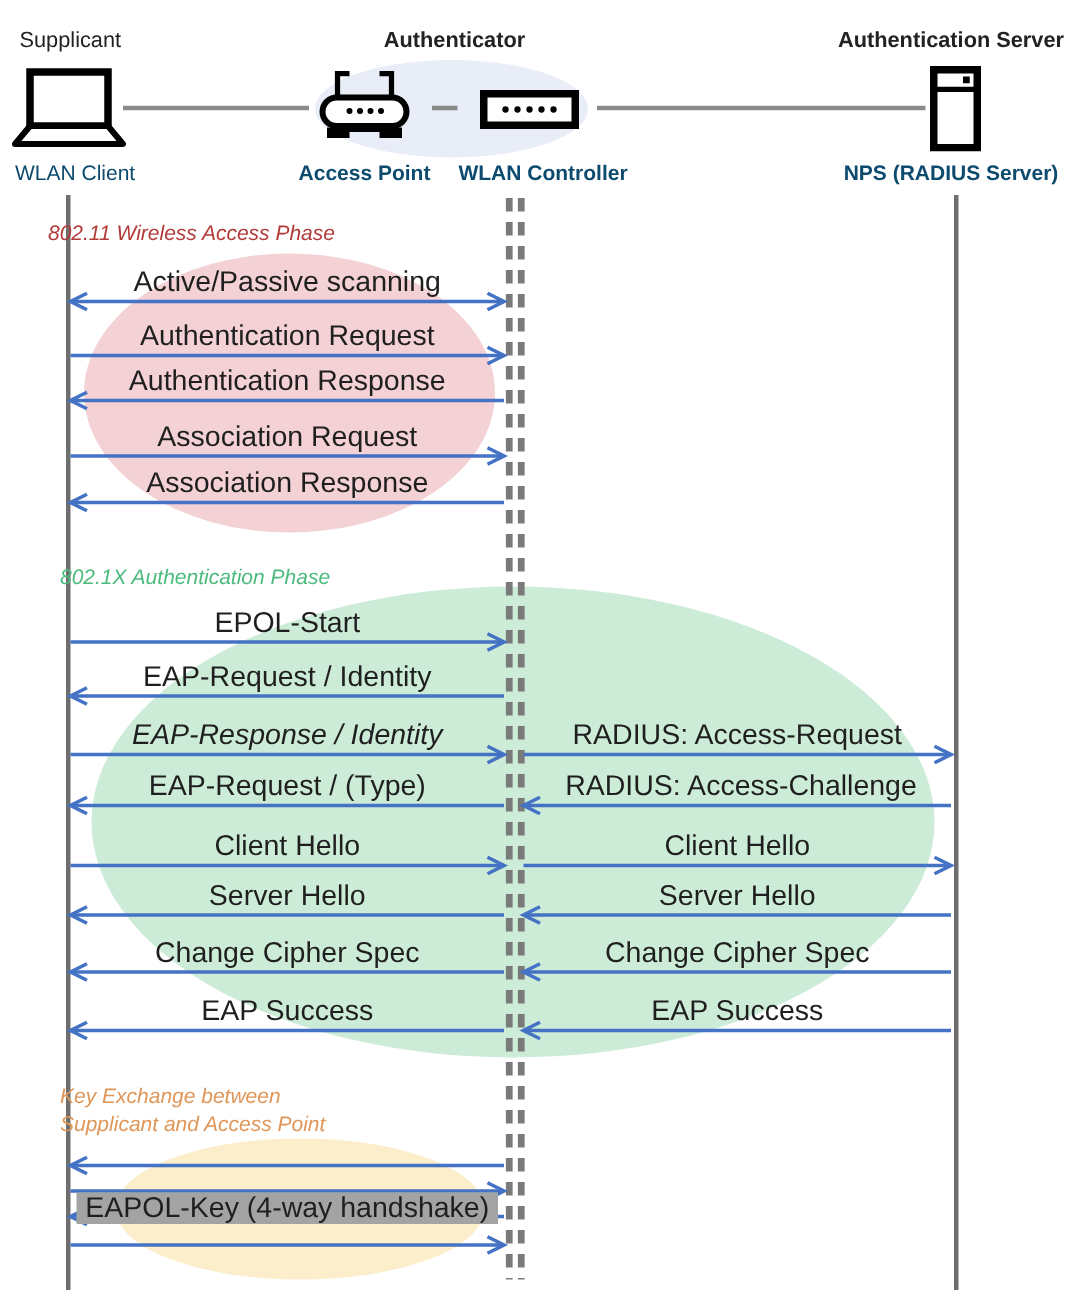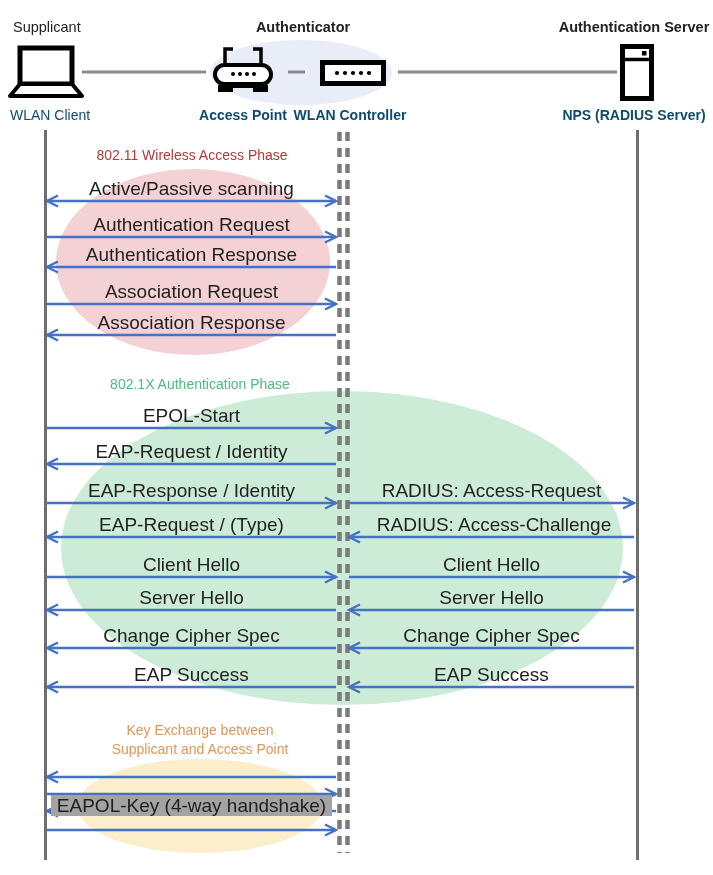--- a/index.html
+++ b/index.html
@@ -5,21 +5,21 @@
   html,body{margin:0;padding:0;background:#ffffff;}
   .canvas{
     position:relative;width:713px;height:875px;background:#ffffff;
     font-family:"Liberation Sans", sans-serif;overflow:hidden;
   }
   svg.diagram{position:absolute;left:0;top:0;width:713px;height:875px;}
   .abs{position:absolute;}
   .role-label{font-size:14.5px;color:#222;white-space:nowrap;}
   .device-label{font-size:14px;color:#0c4a6e;white-space:nowrap;}
   .centered{text-align:center;font-weight:bold;}
-  .phase-label{position:absolute;width:320px;text-align:center;font-size:14px;white-space:pre-line;line-height:19px;}
+  .phase-label{position:absolute;width:320px;text-align:left;font-size:14px;white-space:pre-line;line-height:19px;font-style:italic;}
   .phase-red{color:#b23a38;}
   .phase-green{color:#4cbb7d;}
   .phase-orange{color:#e09658;}
   .msg-label{position:absolute;width:320px;text-align:center;font-size:19px;color:#1f1f1f;height:18px;line-height:18px;white-space:nowrap;}
   .msg-label .label-bg{background:#a3a3a3;padding:0 6px;}
   .hdr-ellipse{position:absolute;left:210px;top:40px;width:182px;height:65px;border-radius:50%;background:#e9edf7;}
   .icon{position:absolute;}
 </style>
 </head>
 <body>
@@ -124,37 +124,37 @@
   </svg>
 
   <svg class="icon" style="left:620px;top:44px;" width="34" height="57" viewBox="0 0 34 57">
     <rect x="2.5" y="2.5" width="29" height="52" fill="#ffffff" stroke="#000000" stroke-width="5"></rect>
     <line x1="3" y1="15.5" x2="31" y2="15.5" stroke="#000000" stroke-width="3.5"></line>
     <rect x="22" y="7" width="4.5" height="4.5" fill="#000000"></rect>
   </svg>
 
   <div class="abs device-label" style="left:10px;top:107px;">WLAN Client</div>
   <div class="abs device-label centered" style="left:143px;top:107px;width:200px;">Access Point</div>
-  <div class="abs device-label centered" style="left:250px;top:107px;width:200px;">WLAN Controller</div>
+  <div class="abs device-label centered" style="left:262px;top:107px;width:200px;">WLAN Controller</div>
   <div class="abs device-label centered" style="left:534px;top:107px;width:200px;">NPS (RADIUS Server)</div>
 
   <div class="phase-label phase-red" style="left:32px;top:146px;">802.11 Wireless Access Phase</div>
   <div class="phase-label phase-green" style="left:40px;top:375px;">802.1X Authentication Phase</div>
   <div class="phase-label phase-orange" style="left:40px;top:721px;">Key Exchange between
 Supplicant and Access Point</div>
 
   <div id="message-labels">
       <div class="msg-label" style="left: 31.5px; top: 180px;"><span>Active/Passive scanning</span></div>
       <div class="msg-label" style="left: 31.5px; top: 216px;"><span>Authentication Request</span></div>
       <div class="msg-label" style="left: 31.5px; top: 246px;"><span>Authentication Response</span></div>
       <div class="msg-label" style="left: 31.5px; top: 283px;"><span>Association Request</span></div>
       <div class="msg-label" style="left: 31.5px; top: 314px;"><span>Association Response</span></div>
       <div class="msg-label" style="left: 31.5px; top: 407px;"><span>EPOL-Start</span></div>
       <div class="msg-label" style="left: 31.5px; top: 443px;"><span>EAP-Request / Identity</span></div>
-      <div class="msg-label" style="left: 31.5px; top: 482px;"><span>EAP-Response / Identity</span></div>
+      <div class="msg-label" style="left: 31.5px; top: 482px; font-style: italic;"><span>EAP-Response / Identity</span></div>
       <div class="msg-label" style="left: 331.5px; top: 482px;"><span>RADIUS: Access-Request</span></div>
       <div class="msg-label" style="left: 31.5px; top: 516px;"><span>EAP-Request / (Type)</span></div>
       <div class="msg-label" style="left: 334px; top: 516px;"><span>RADIUS: Access-Challenge</span></div>
       <div class="msg-label" style="left: 31.5px; top: 556px;"><span>Client Hello</span></div>
       <div class="msg-label" style="left: 331.5px; top: 556px;"><span>Client Hello</span></div>
       <div class="msg-label" style="left: 31.5px; top: 589px;"><span>Server Hello</span></div>
       <div class="msg-label" style="left: 331.5px; top: 589px;"><span>Server Hello</span></div>
       <div class="msg-label" style="left: 31.5px; top: 627px;"><span>Change Cipher Spec</span></div>
       <div class="msg-label" style="left: 331.5px; top: 627px;"><span>Change Cipher Spec</span></div>
       <div class="msg-label" style="left: 31.5px; top: 666px;"><span>EAP Success</span></div>

